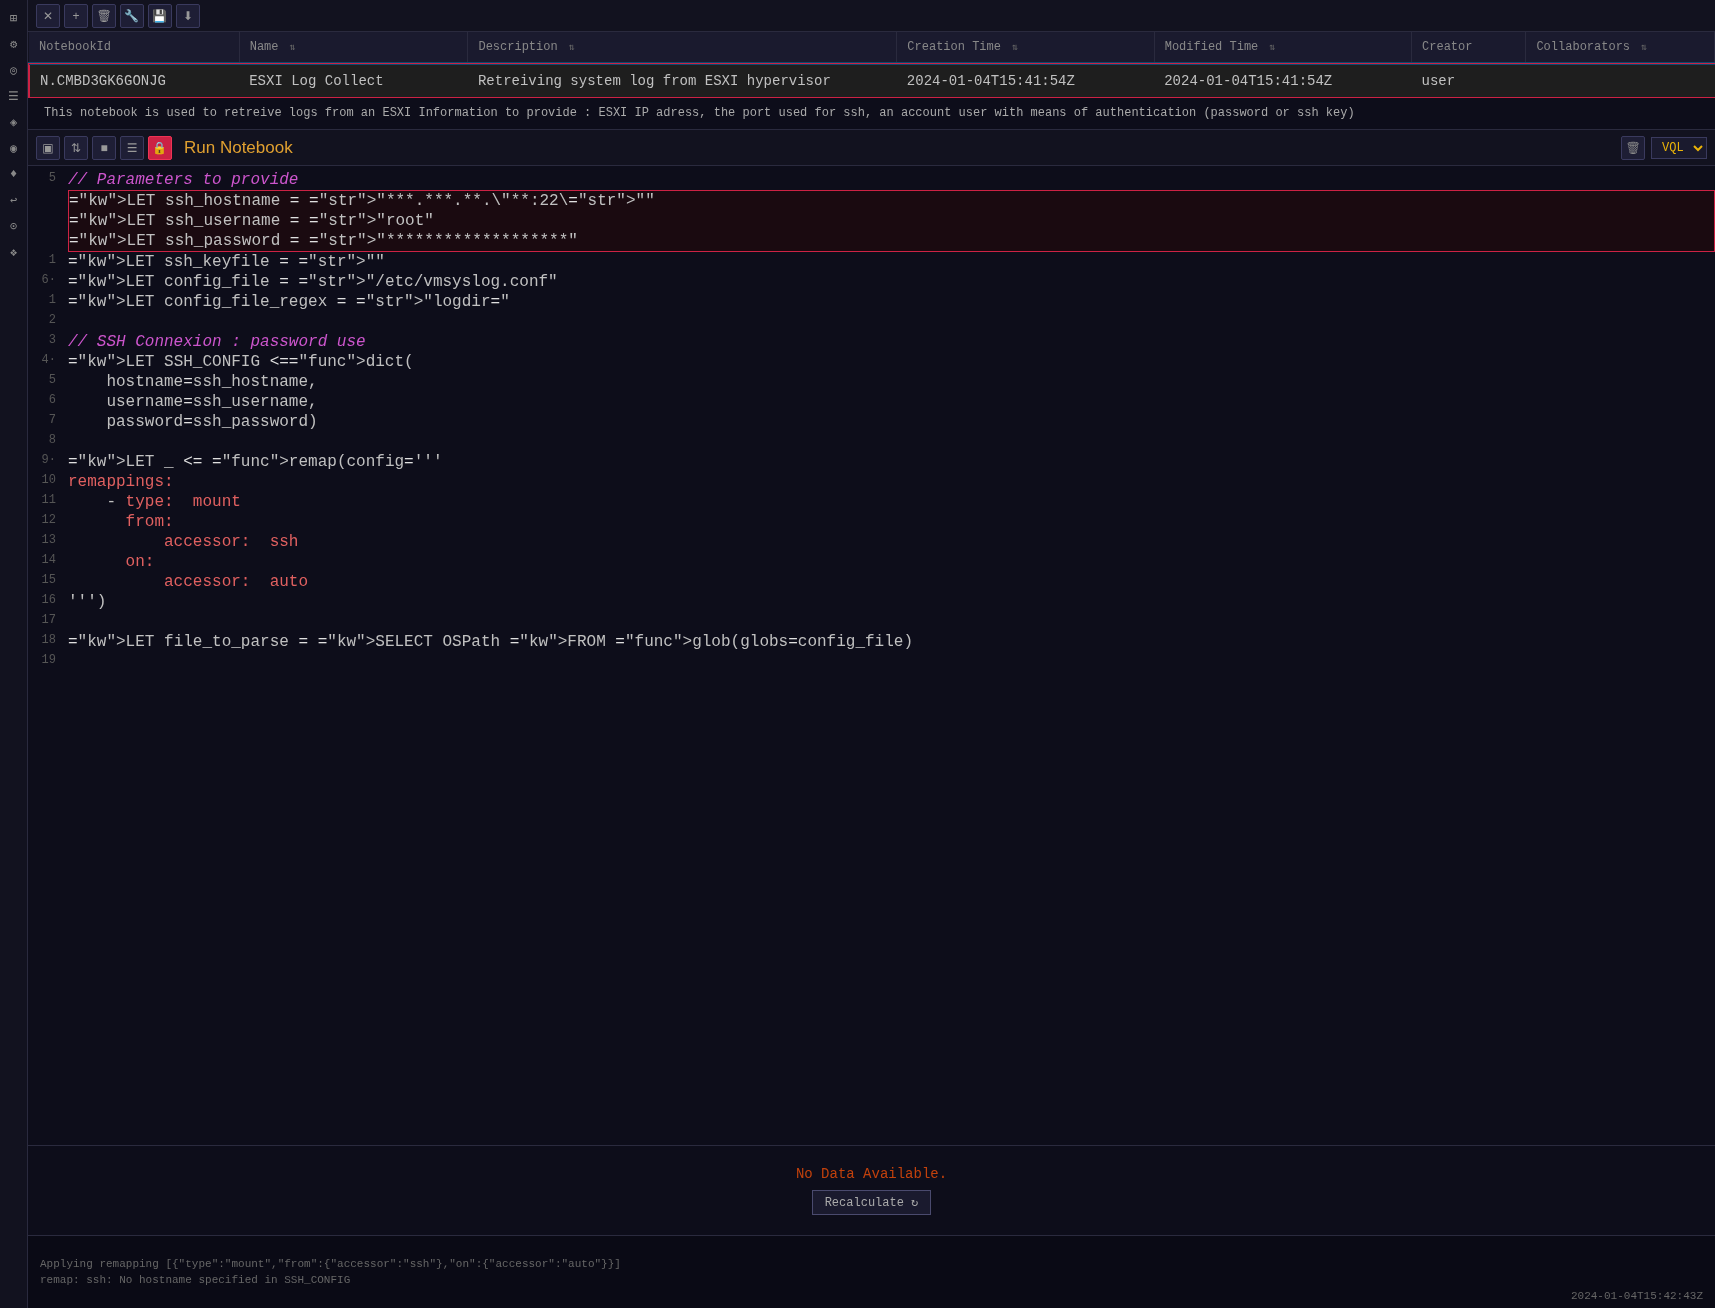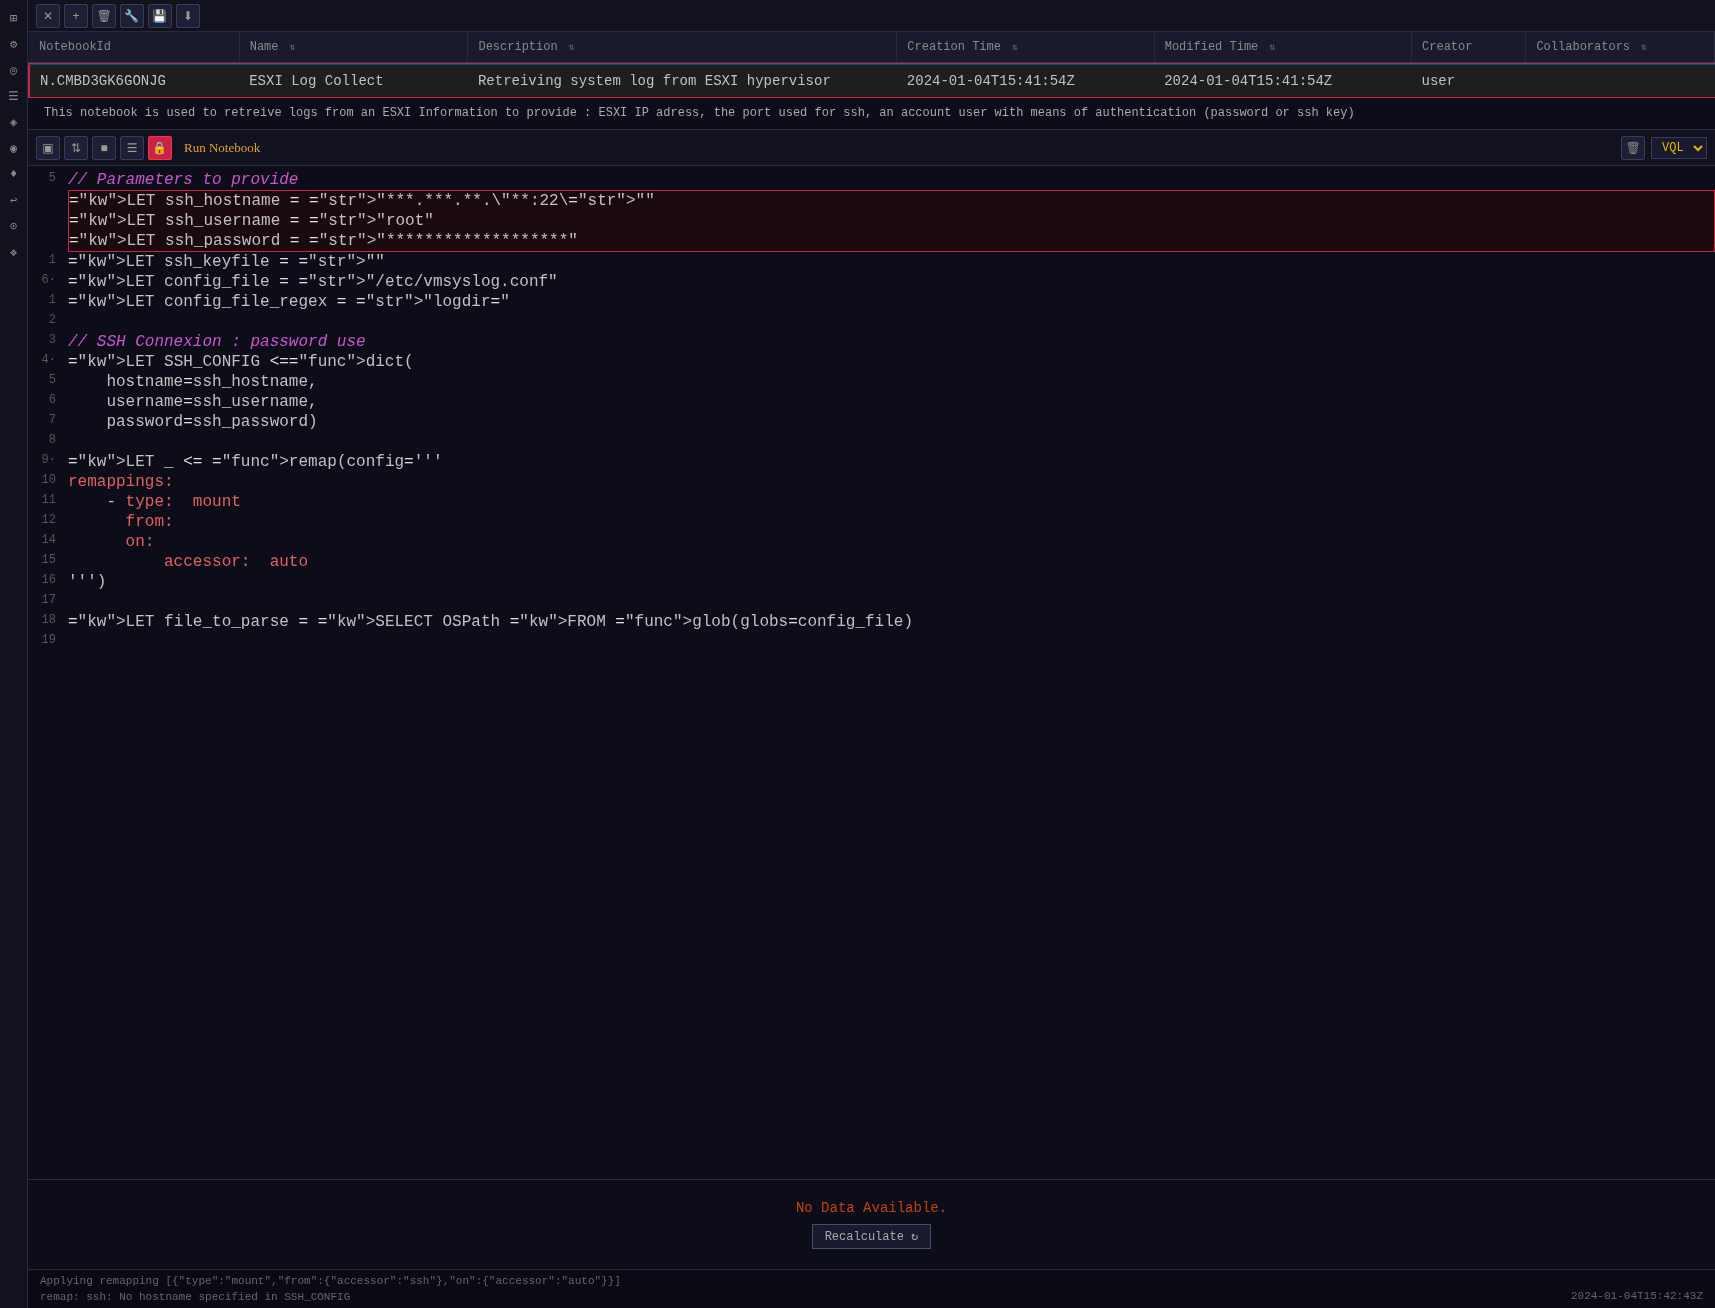--- a/index.html
+++ b/index.html
@@ -130,24 +130,24 @@
       padding: 4px 8px;
       display: flex;
       align-items: center;
       gap: 4px;
       height: 36px;
     }
     .run-notebook-btn {
       background: transparent;
       border: none;
       color: #e0a030;
-      font-size: 13px;
+      font-size: 17px;
       cursor: pointer;
       padding: 2px 8px;
-      font-family: Liberation Serif, serif;
+      font-family: Liberation Sans, sans-serif;
     }
     .lock-btn {
       background: #cc2244;
       border: 1px solid #ee3355;
       color: #fff;
       padding: 2px 6px;
       font-size: 12px;
       cursor: pointer;
       border-radius: 2px;
       width: 24px;
@@ -252,21 +252,21 @@
       padding: 4px 12px;
       font-size: 12px;
       cursor: pointer;
       font-family: 'Courier New', Courier, monospace;
     }
 
     
     .status-bar {
       background: #0a0a15;
       border-top: 1px solid #2a2a3e;
-      padding: 3px 12px;
+      padding: 20px 12px;
       font-size: 11px;
       color: #666;
       display: flex;
       flex-direction: column;
     }
     .status-line {
       line-height: 16px;
     }
     .status-right {
       position: absolute;
@@ -442,20 +442,24 @@
       </div>
       <div class="code-line">
         <span class="line-num">11</span>
         <span class="line-content">    - <span class="yaml-key">type: <span class="yaml-val"></span> mount</span></span>
       </div>
       <div class="code-line">
         <span class="line-num">12</span>
         <span class="line-content">      <span class="yaml-key">from: <span class="yaml-val"></span></span></span>
       </div>
       <div class="code-line">
+        <span class="line-num">13</span>
+        <span class="line-content">          <span class="yaml-key">accessor: <span class="yaml-val"></span> ssh</span></span>
+      </div>
+      <div class="code-line">
         <span class="line-num">14</span>
         <span class="line-content">      <span class="yaml-key">on: <span class="yaml-val"></span></span></span>
       </div>
       <div class="code-line">
         <span class="line-num">15</span>
         <span class="line-content">          <span class="yaml-key">accessor: <span class="yaml-val"></span> auto</span></span>
       </div>
       <div class="code-line">
         <span class="line-num">16</span>
         <span class="line-content">''')</span>

